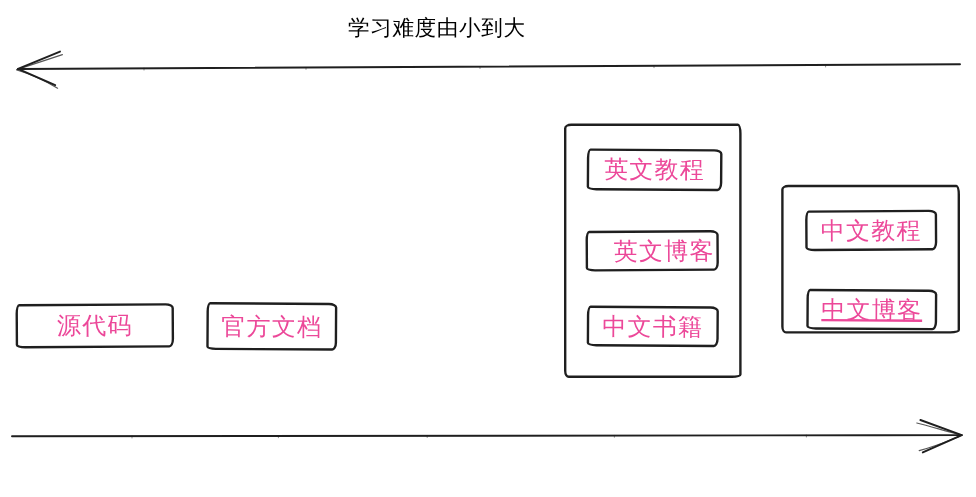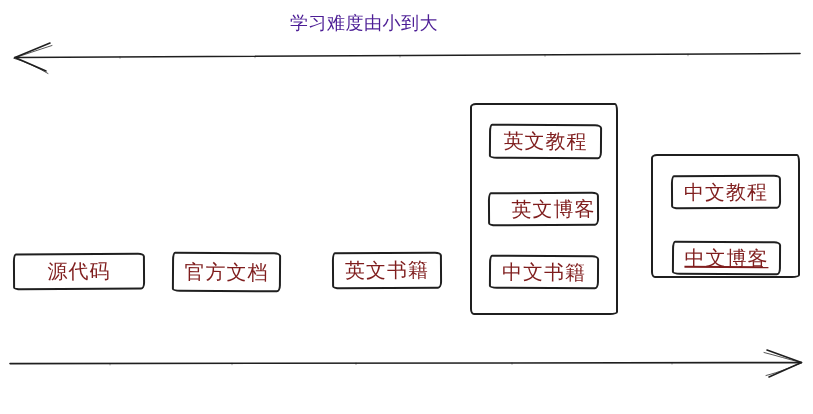--- a/index.html
+++ b/index.html
@@ -12,42 +12,42 @@
     width: 813px;
     height: 414px;
     background: #ffffff;
     overflow: hidden;
     color: #1a1a1a;
   }
   .arrow-label {
     position: absolute;
     font-size: 18px;
     letter-spacing: 0.5px;
-    color: #4c1d95;
+    color: #000000;
     white-space: nowrap;
   }
   .top-label  { left: 290px; top: 11px; }
   .bottom-label { left: 308px; top: 378px; }
   .arrows-svg {
     position: absolute;
     left: 0; top: 0;
     width: 813px; height: 414px;
     pointer-events: none;
   }
   .box {
     position: absolute;
     box-sizing: border-box;
     border: 2px solid #1f1f1f;
     border-radius: 3px 7px 4px 8px / 8px 4px 7px 3px;
     display: flex;
     align-items: center;
     justify-content: center;
     font-size: 20px;
     letter-spacing: 1px;
-    color: #7f1d1d;
+    color: #ec4899;
     background: transparent;
     white-space: nowrap;
   }
   .group {
     position: absolute;
     box-sizing: border-box;
     border: 2px solid #1f1f1f;
     border-radius: 6px 3px 8px 4px / 4px 8px 3px 6px;
   }
   .rot-l { transform: rotate(-0.35deg); }
@@ -83,23 +83,20 @@
   </svg>
 
   <div class="box rot-l" style="left:13px; top:253px; width:132px; height:37px;">
     <span>源代码</span>
   </div>
 
   <div class="box rot-r" style="left:172px; top:252px; width:109px; height:40px;">
     <span>官方文档</span>
   </div>
 
-  <div class="box rot-l" style="left:332px; top:252px; width:110px; height:37px;">
-    <span>英文书籍</span>
-  </div>
 
   <div class="group" style="left:470px; top:103px; width:148px; height:212px;">
     <div class="box rot-r" style="left:17px; top:19px; width:113px; height:35px;">
       <span>英文教程</span>
     </div>
     <div class="box rot-l" style="left:16px; top:87px; width:111px; height:34px;padding-left:20px;">
       <span>英文博客</span>
     </div>
     <div class="box rot-r" style="left:17px; top:150px; width:110px; height:34px;">
       <span>中文书籍</span>

